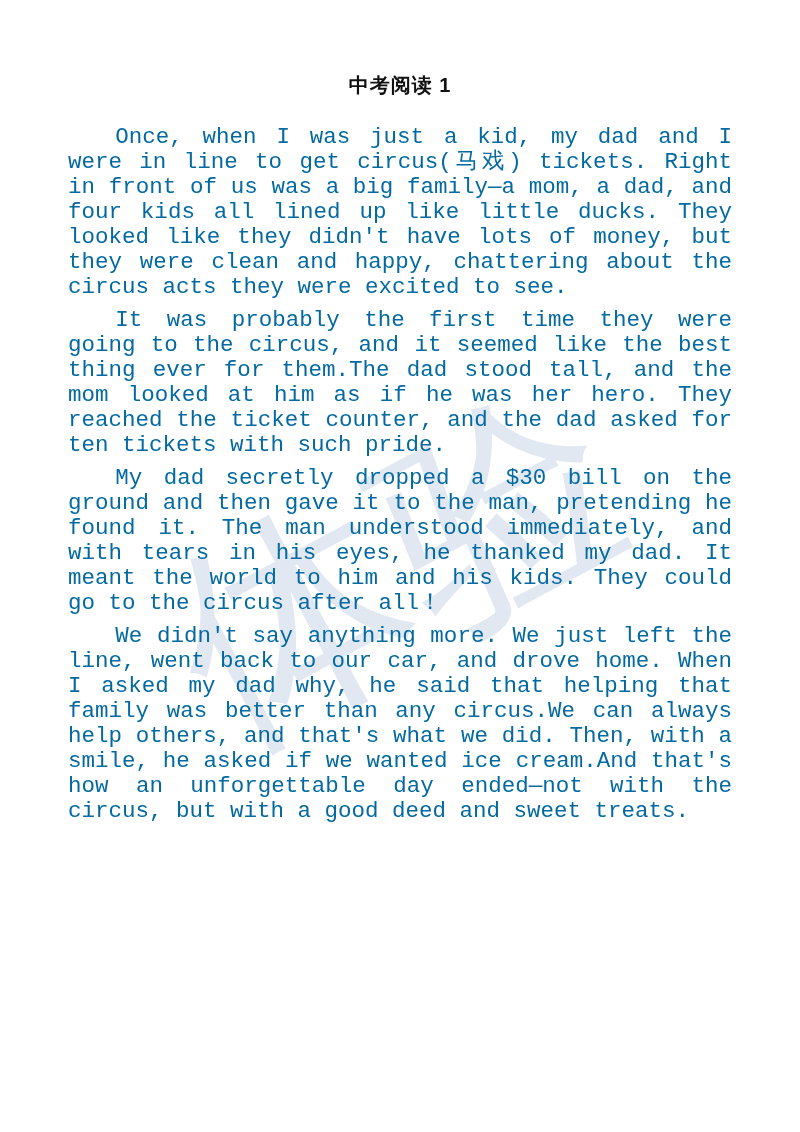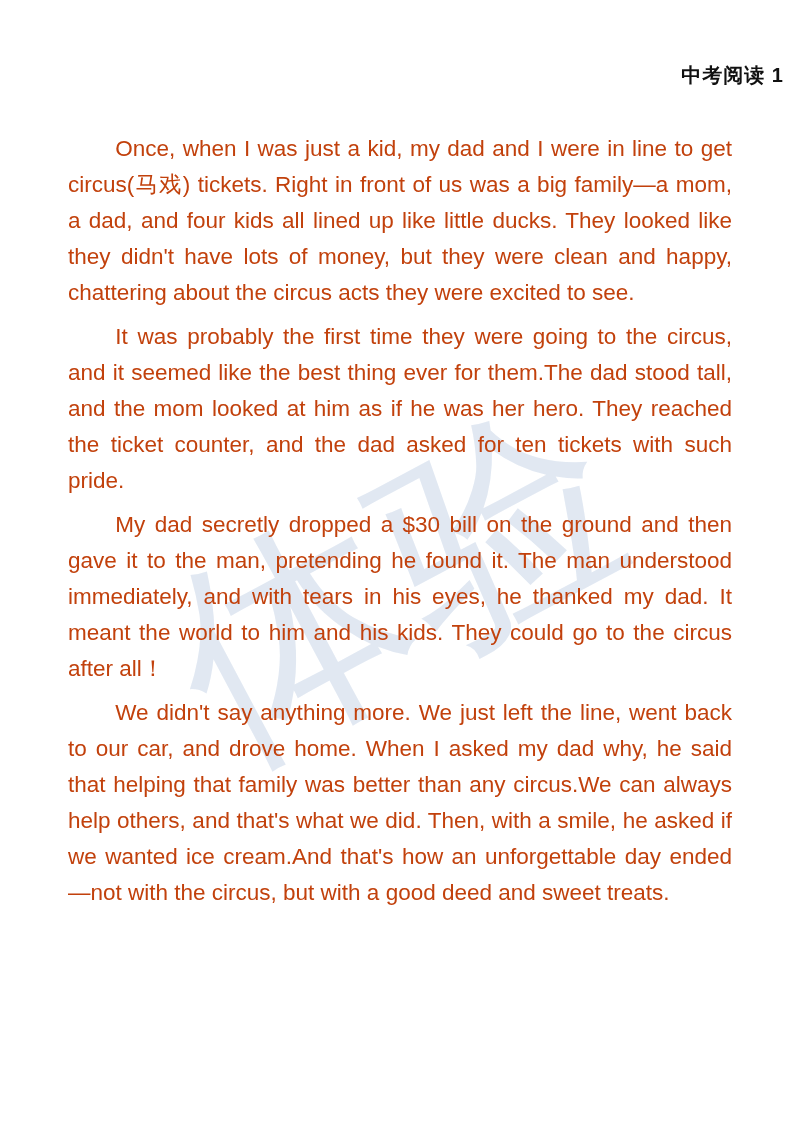--- a/index.html
+++ b/index.html
@@ -44,41 +44,41 @@
     transform: rotate(-28deg);
     letter-spacing: 6px;
     white-space: nowrap;
     font-weight: 400;
   }
   .content {
     position: relative;
     z-index: 2;
   }
   .doc-title {
-    text-align: right;
+    text-align: center;
     font-size: 20px;
     font-weight: bold;
     color: #111111;
     font-family: "Liberation Sans", "DejaVu Sans", sans-serif;
-    margin: 16px;
-    padding: 46px 0 0 0;
+    margin: 0;
+    padding: 72px 0 0 0;
     letter-spacing: 1px;
   }
   .body-text {
     padding: 26px 68px 0 68px;
   }
   .para {
     margin: 0;
     text-align: justify;
     text-justify: inter-word;
     text-indent: 2.1em;
     font-size: 22.5px;
-    line-height: 36px;
-    color: #c2410c;
-    font-family: Liberation Sans, sans-serif;
+    line-height: 25px;
+    color: #0369a1;
+    font-family: Liberation Mono, monospace;
   }
   .para + .para {
     margin-top: 8px;
   }
 </style>
 </head>
 <body>
 
 <div class="page">
 

